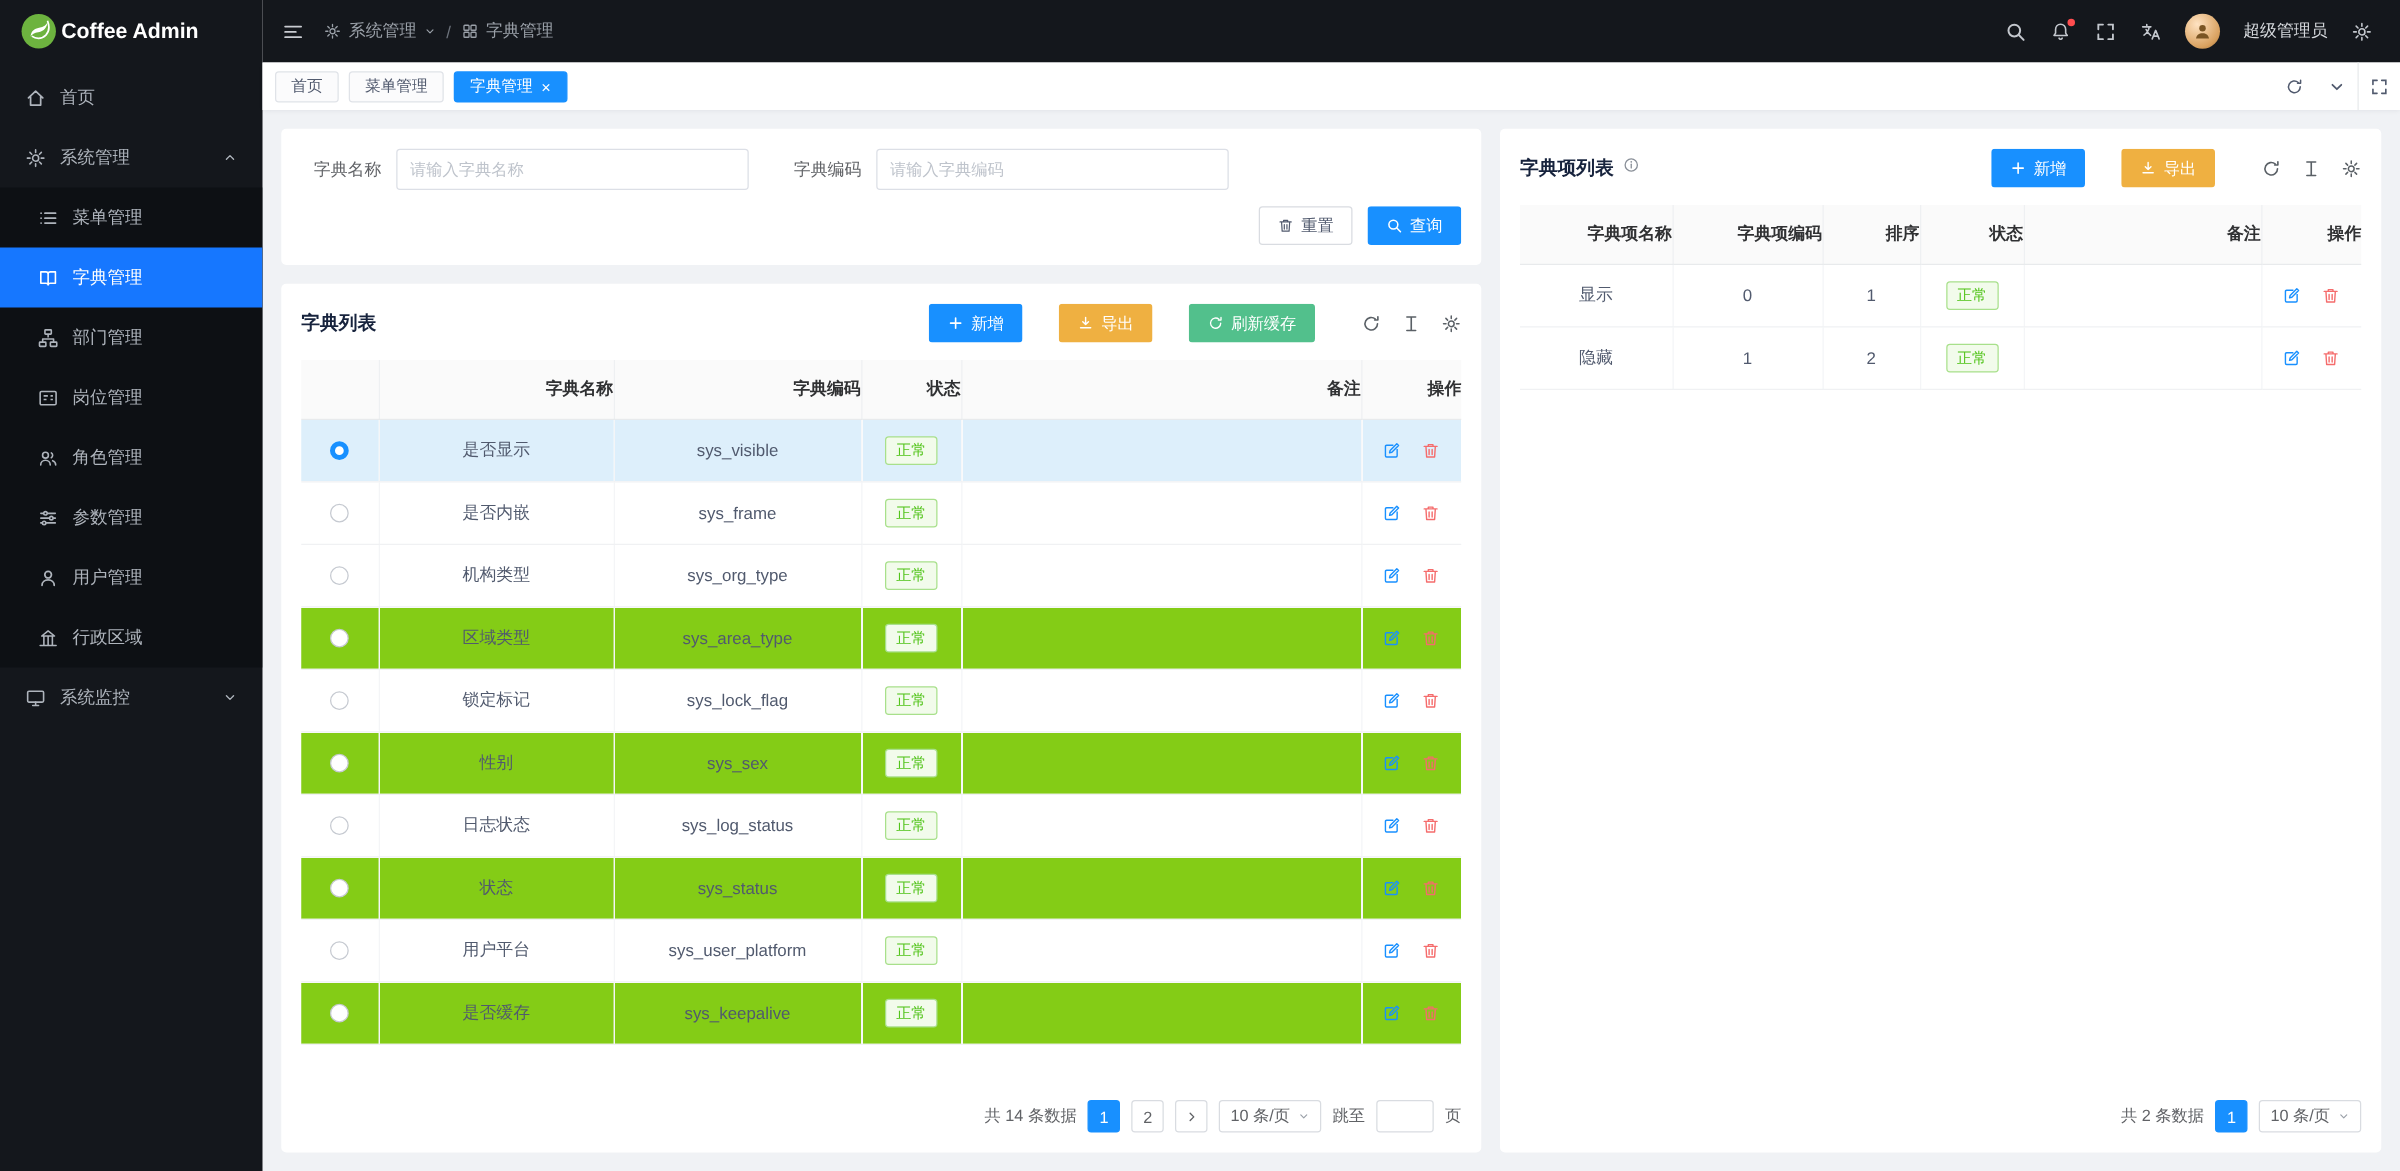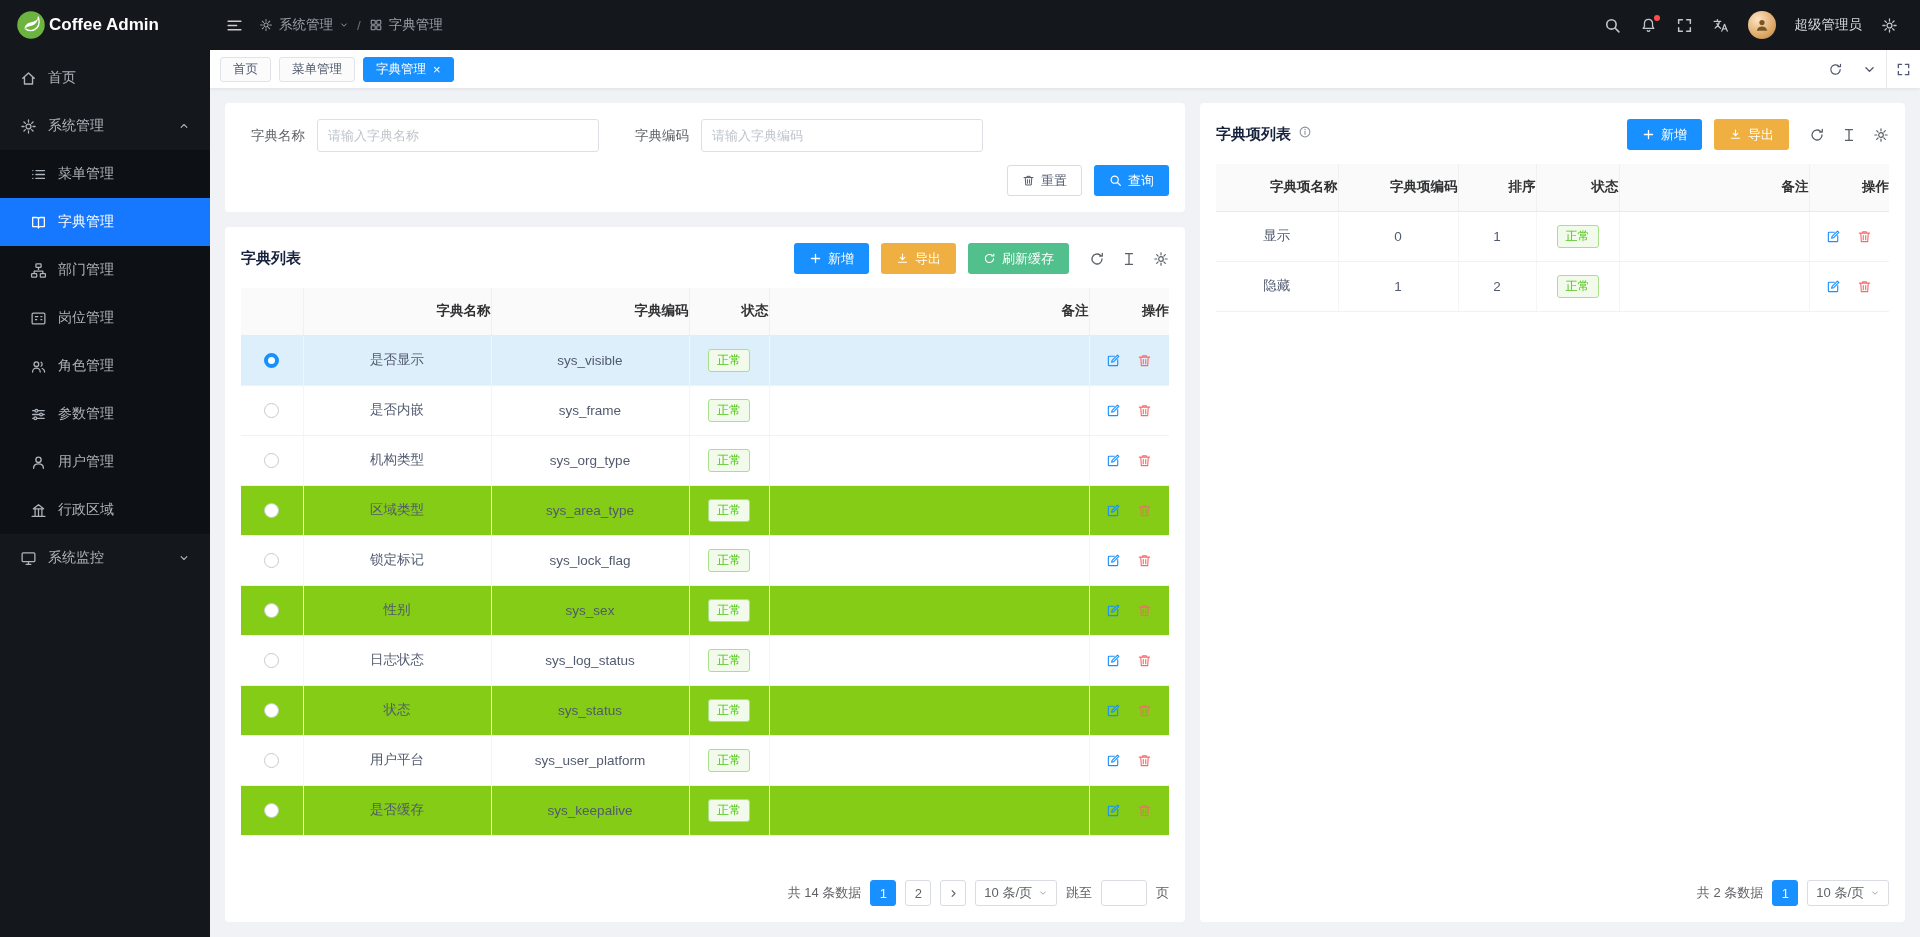--- a/index.html
+++ b/index.html
@@ -64,21 +64,21 @@
   .btn-default{background:#fff;border-color:#d9dce1;color:#515a6e}
   .btn-primary{background:#1890ff;color:#fff}
   .btn-export{background:#efb041;color:#fff}
   .btn-cache{background:#52c08c;color:#fff}
 
   
   .table-card{flex:1;display:flex;flex-direction:column;min-height:0}
   .card-head{display:flex;align-items:center;margin-bottom:14px;flex-shrink:0}
   .card-title{font-size:15px;font-weight:bold;color:#17233d;display:flex;align-items:flex-start;gap:7px}
   .card-title .ic{width:14px;height:14px;color:#8a9099}
-  .card-tools{margin-left:auto;display:flex;align-items:center;gap:12px}
+  .card-tools{margin-left:auto;display:flex;align-items:center;gap:29px}
   .tool-icons{display:flex;align-items:center;gap:16px;margin-left:8px;color:#5a6066}
   .tool-icons .ic{width:16px;height:16px;cursor:pointer}
 
   table{width:100%;border-collapse:collapse;font-size:13.5px;table-layout:fixed}
   th{background:#fafafa;font-weight:bold;color:#303133;height:47px;text-align:right;border-bottom:1px solid #e8eaec;border-right:1px solid #eef0f2;font-size:13.5px}
   th:last-child{border-right:none}
   td{height:50px;text-align:center;border-bottom:1px solid #f0f1f3;border-right:1px solid #f4f5f7;color:#515a6e;overflow:hidden;text-overflow:ellipsis;white-space:nowrap}
   td:last-child{border-right:none}
   tr.stripe td{background:#84cc16}
   tr.sel td{background:#ddeffb}

